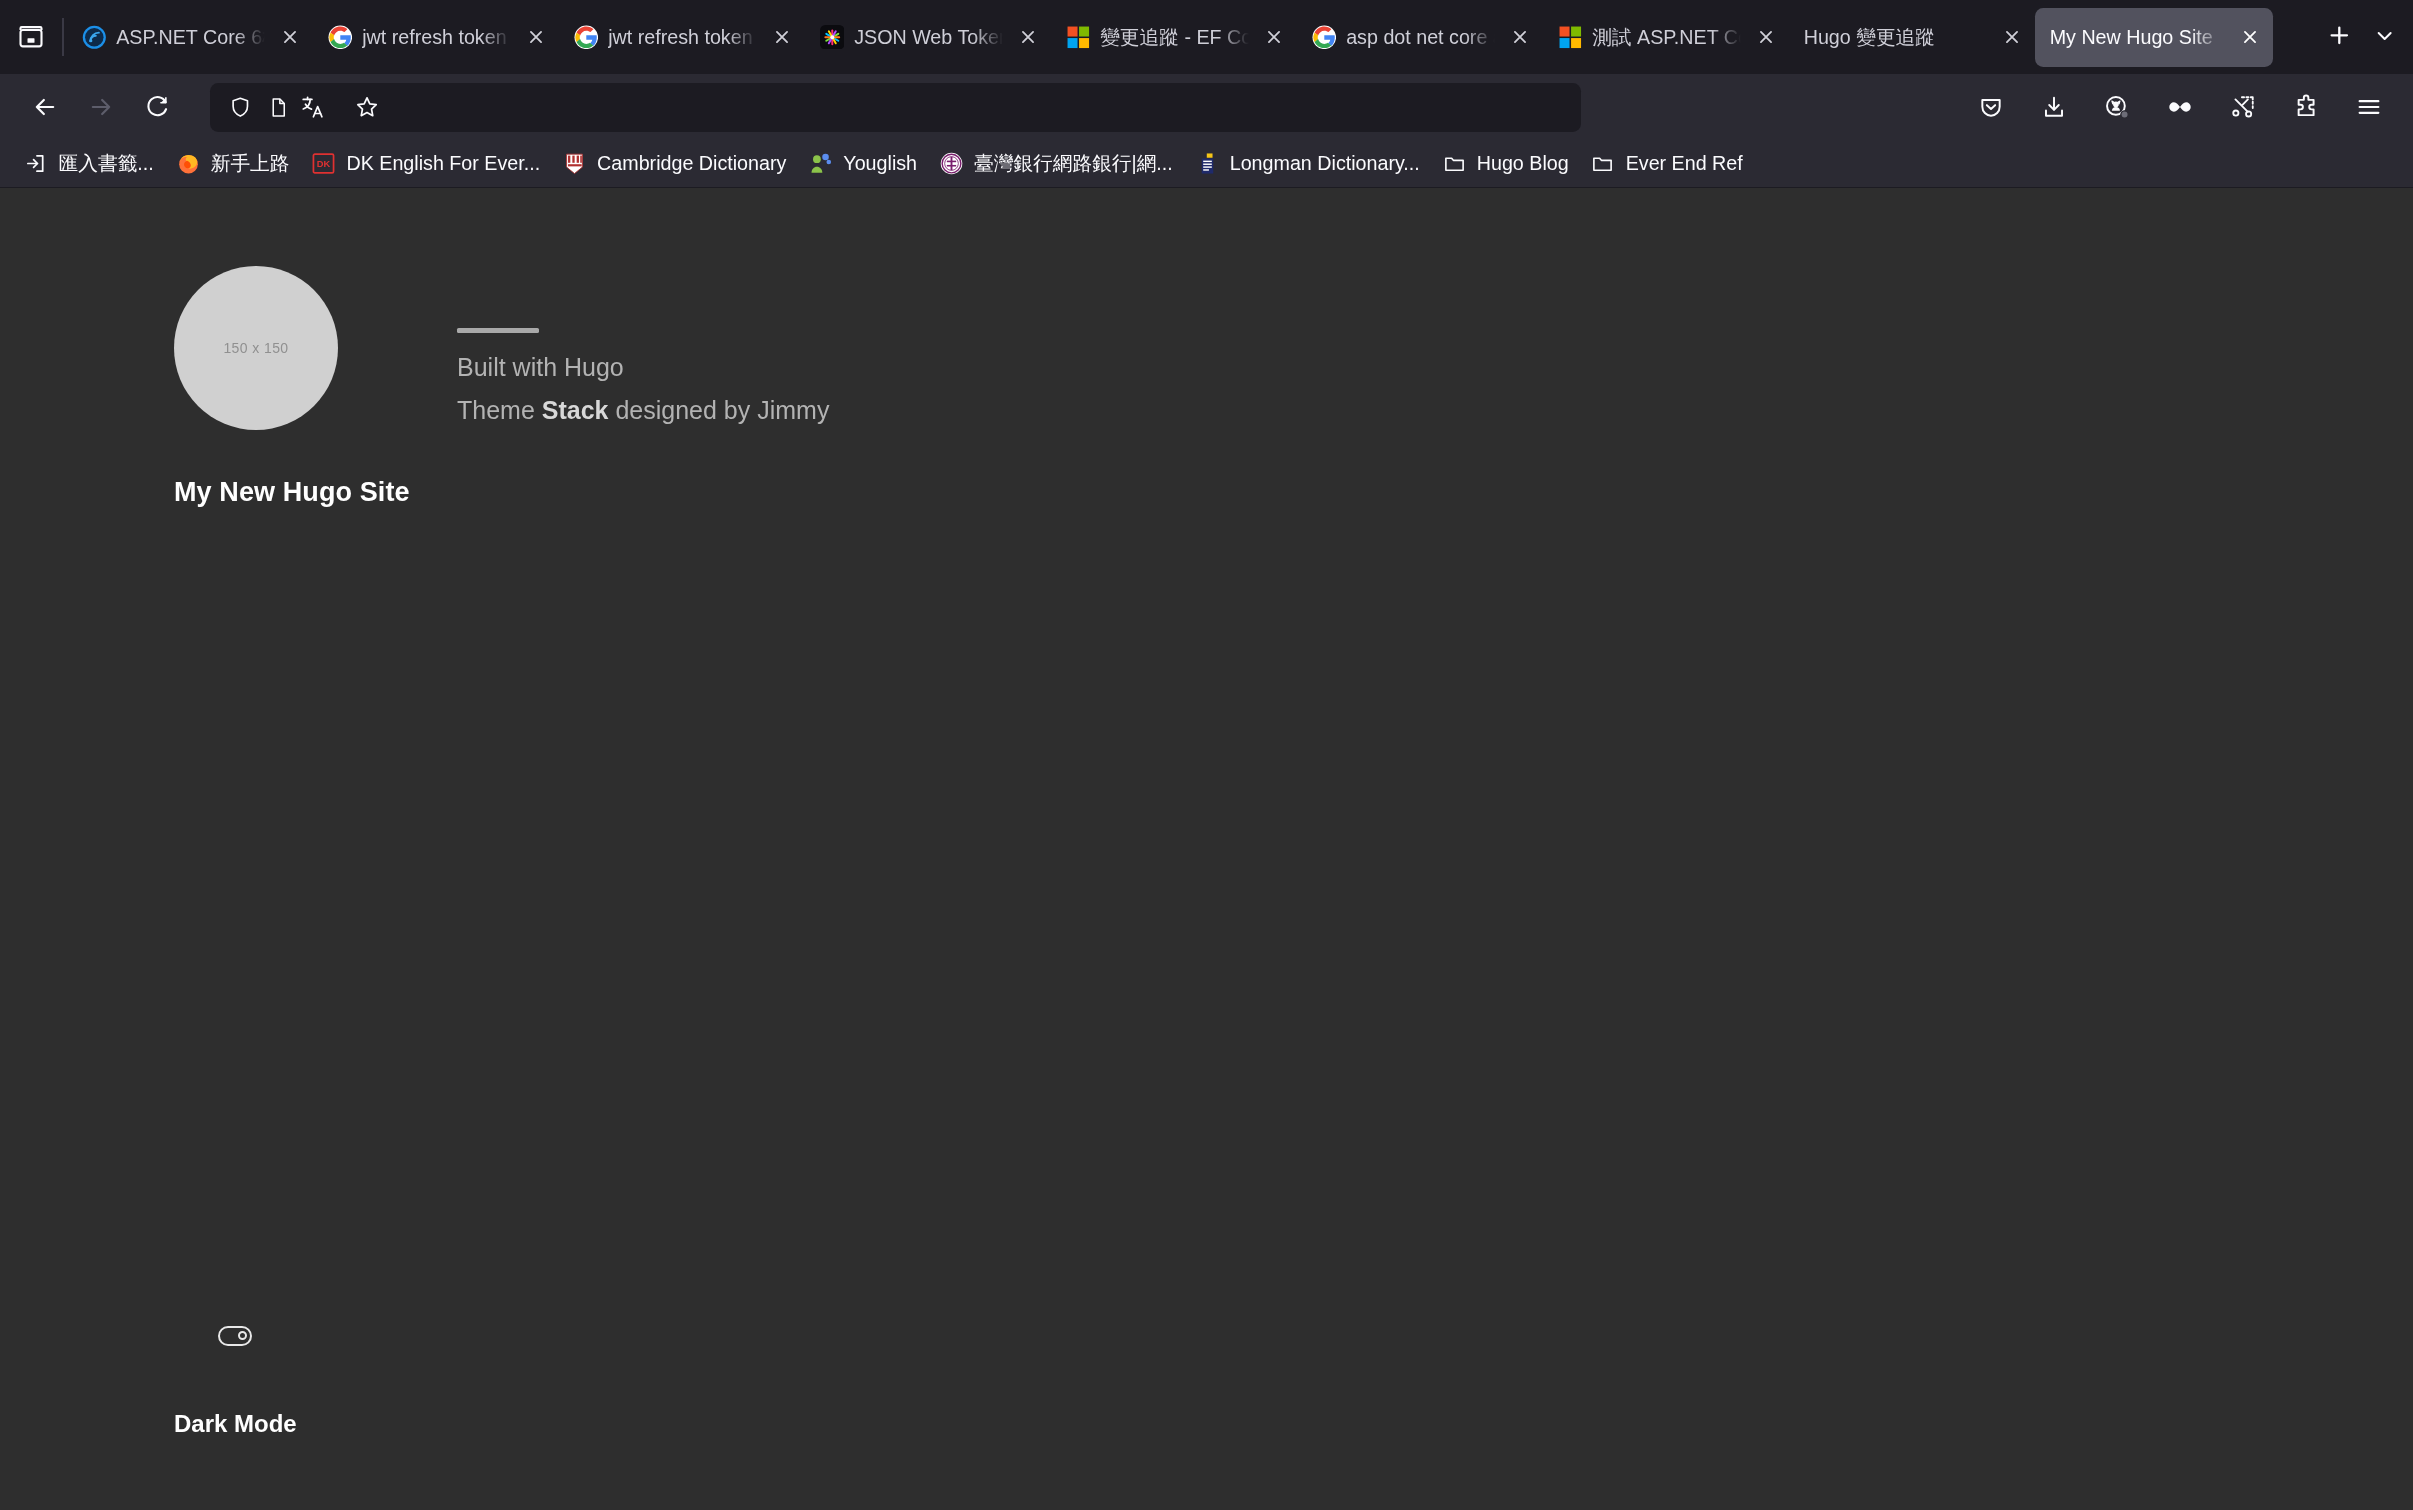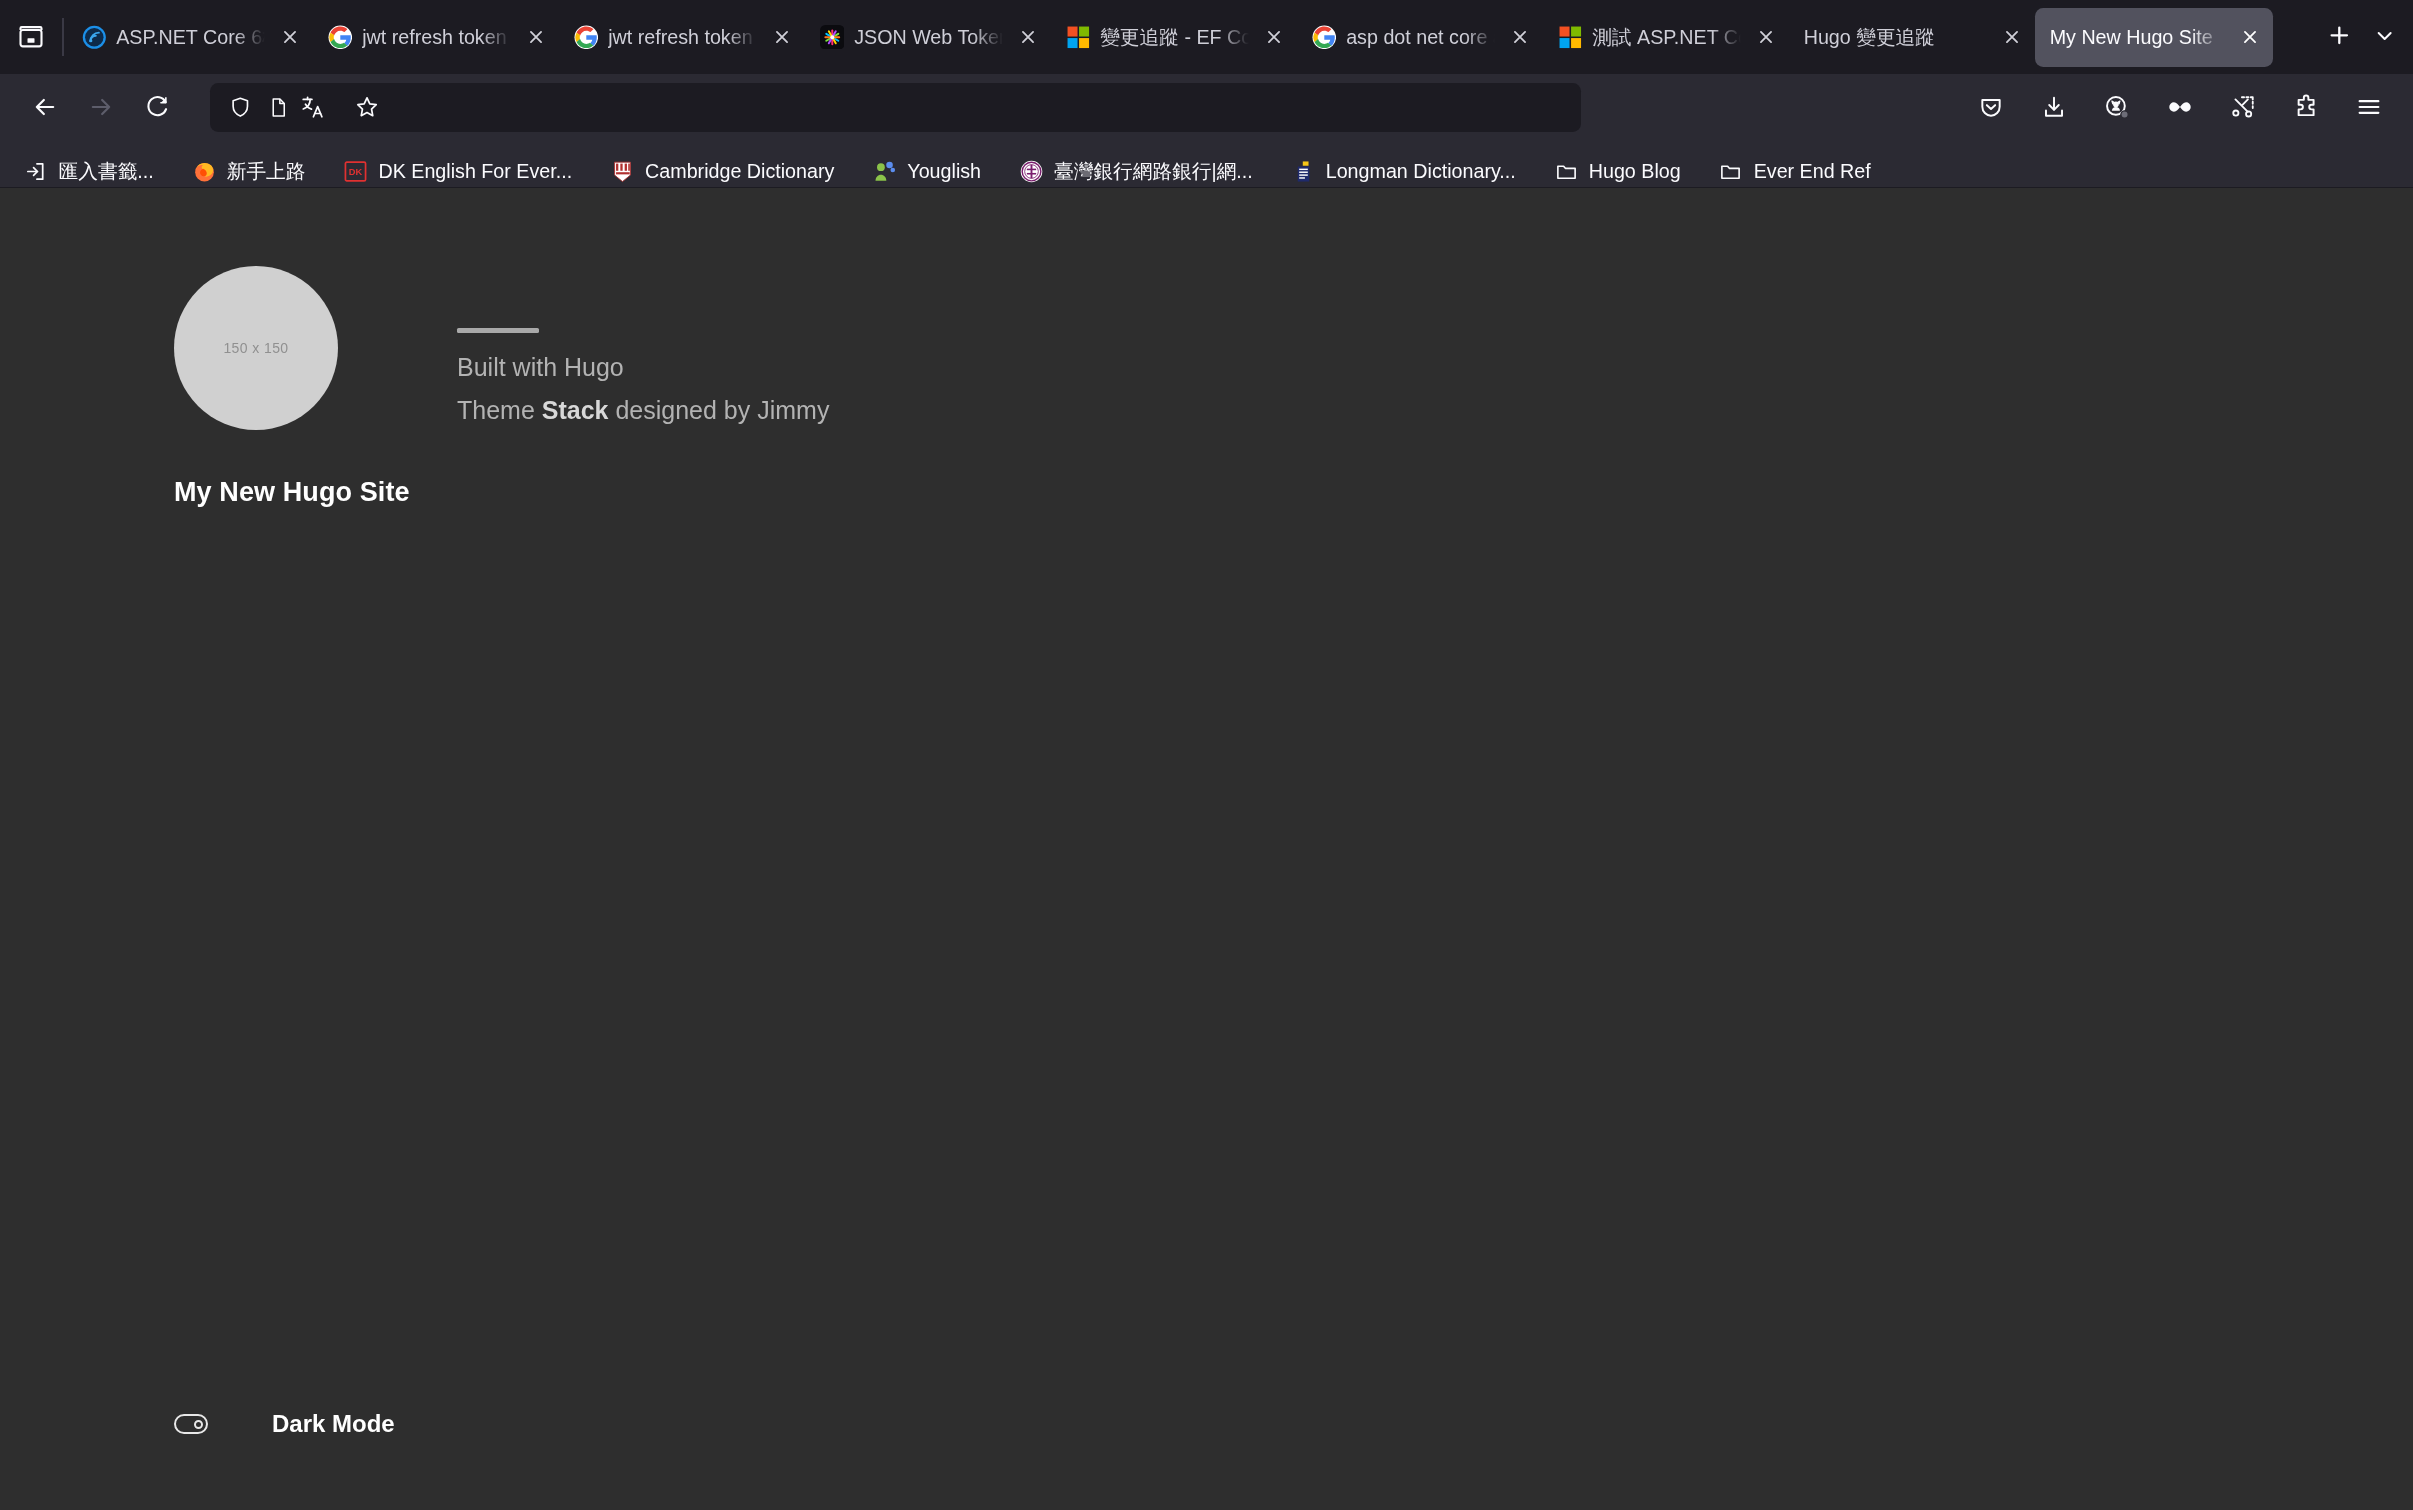--- a/index.html
+++ b/index.html
@@ -121,23 +121,23 @@
   }
   .url-text .port { color: #8f8f9d; }
   .urlbar-right { display: flex; align-items: center; gap: 8.2px; flex: 0 0 auto; }
   .urlbar-right .navbtn { width: 46px; height: 46px; }
   .toolbar-right { display: flex; align-items: center; gap: 9.9px; flex: 0 0 auto; margin-left: auto; }
 
   
   .bookmarksbar {
     height: 48px;
     background: #2b2a33;
-    display: flex; align-items: flex-end;
+    display: flex; align-items: center;
     padding: 0 11.5px;
-    gap: 16px;
+    gap: 0;
     flex: 0 0 auto;
     border-bottom: 0.8px solid #1c1b22;
   }
   .bm {
     display: flex; align-items: center; gap: 8.2px;
     padding: 4.1px 9.9px;
     border-radius: 4.9px;
     white-space: nowrap;
     flex: 0 0 auto;
   }
@@ -202,20 +202,21 @@
   }
   .footer-line b { color: #d8d8d8; font-weight: 700; }
   .footer-line.second { margin-top: 14.8px; }
 
   .darkmode {
     position: absolute;
     left: 174px;
     bottom: 72px;
     display: flex; align-items: center;
     gap: 64px;
+    flex-direction: column;
   }
   .toggle {
     width: 34px; height: 20.5px;
     border: 2.1px solid #e8e8e8;
     border-radius: 11.5px;
     display: flex; align-items: center;
     justify-content: flex-end;
     padding: 0 3.3px;
   }
   .toggle-knob {

